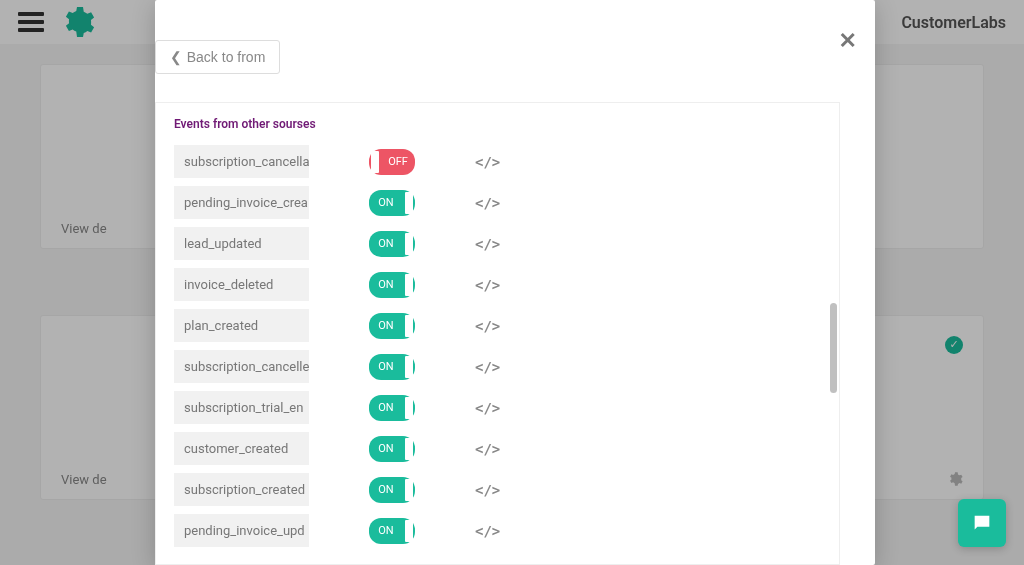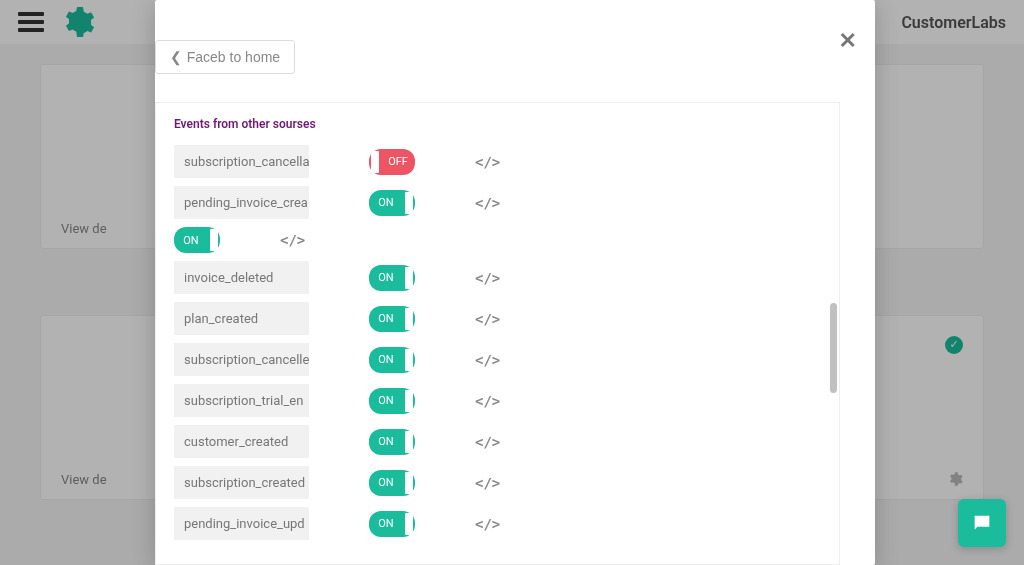--- a/index.html
+++ b/index.html
@@ -104,21 +104,21 @@
   </div>
 </div>
 
 <div class="overlay"></div>
 
 <div class="modal">
   <div class="modal-close">✕</div>
   <div class="modal-right">
     <button class="back-btn">
       <span>❮</span>
-      <span>Faceb to home</span>
+      <span>Back to from</span>
     </button>
     <div class="panel">
       <div class="panel-head">Events from other sourses</div>
       <div class="event-list" id="event-list">
           <div class="event-row">
             <div class="event-name">subscription_cancella</div>
             <div class="toggle off">
               <span class="toggle-label">OFF</span>
               <span class="toggle-handle"></span>
             </div>
@@ -126,20 +126,21 @@
           </div>
           <div class="event-row">
             <div class="event-name">pending_invoice_crea</div>
             <div class="toggle on">
               <span class="toggle-label">ON</span>
               <span class="toggle-handle"></span>
             </div>
             <span class="code-ic">&lt;/&gt;</span>
           </div>
           <div class="event-row">
+            <div class="event-name">lead_updated</div>
             <div class="toggle on">
               <span class="toggle-label">ON</span>
               <span class="toggle-handle"></span>
             </div>
             <span class="code-ic">&lt;/&gt;</span>
           </div>
           <div class="event-row">
             <div class="event-name">invoice_deleted</div>
             <div class="toggle on">
               <span class="toggle-label">ON</span>

